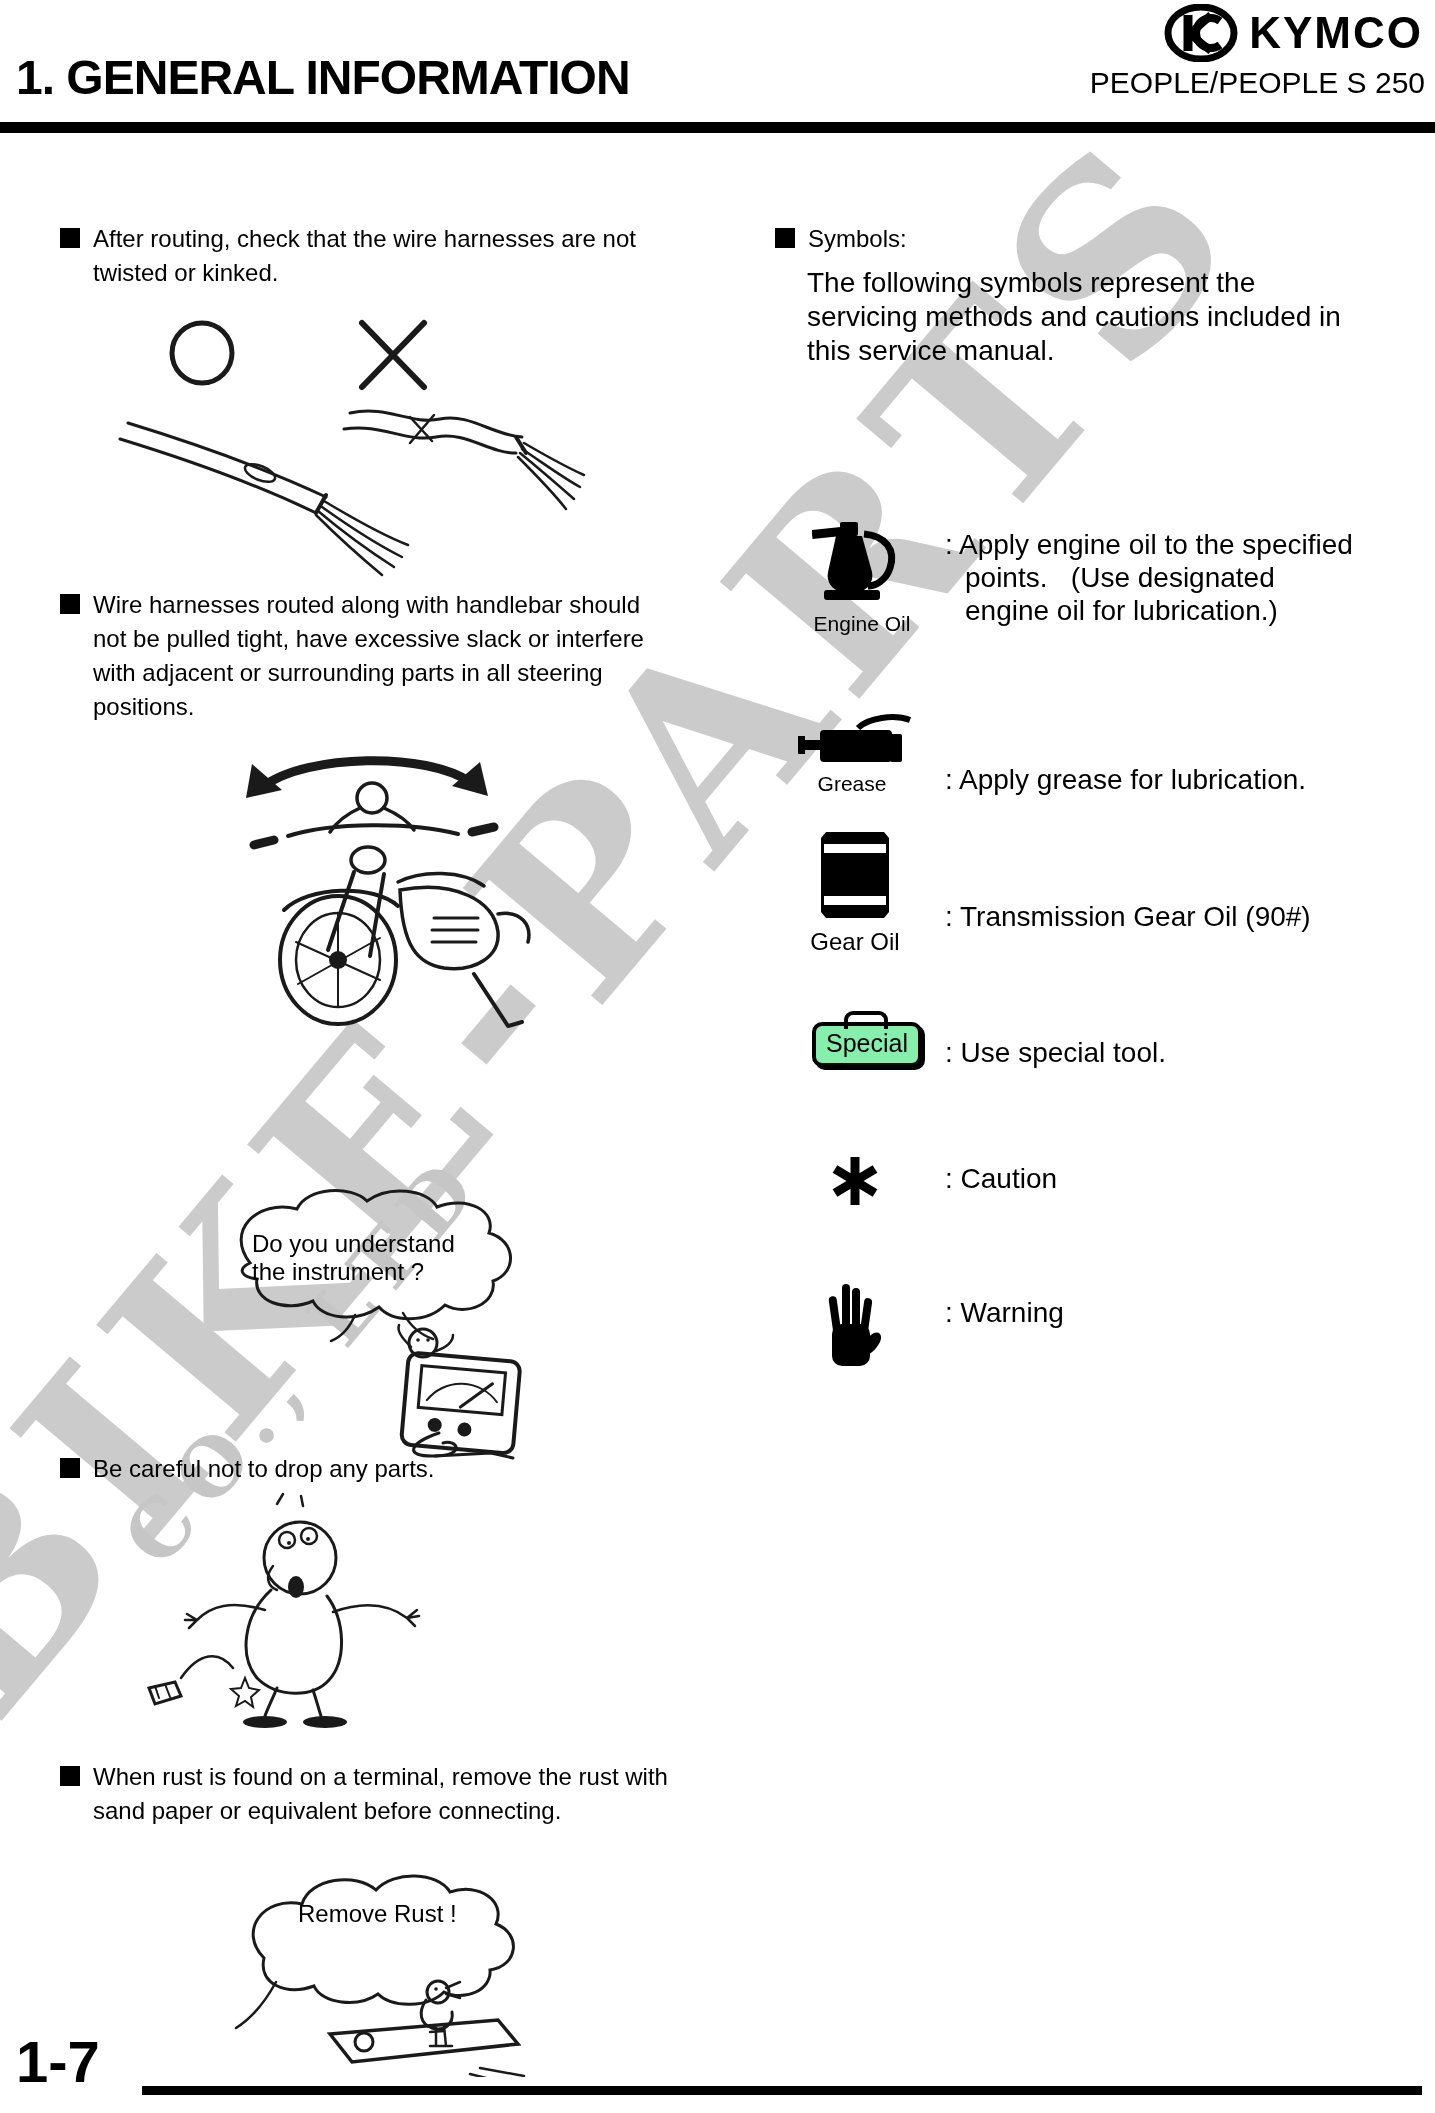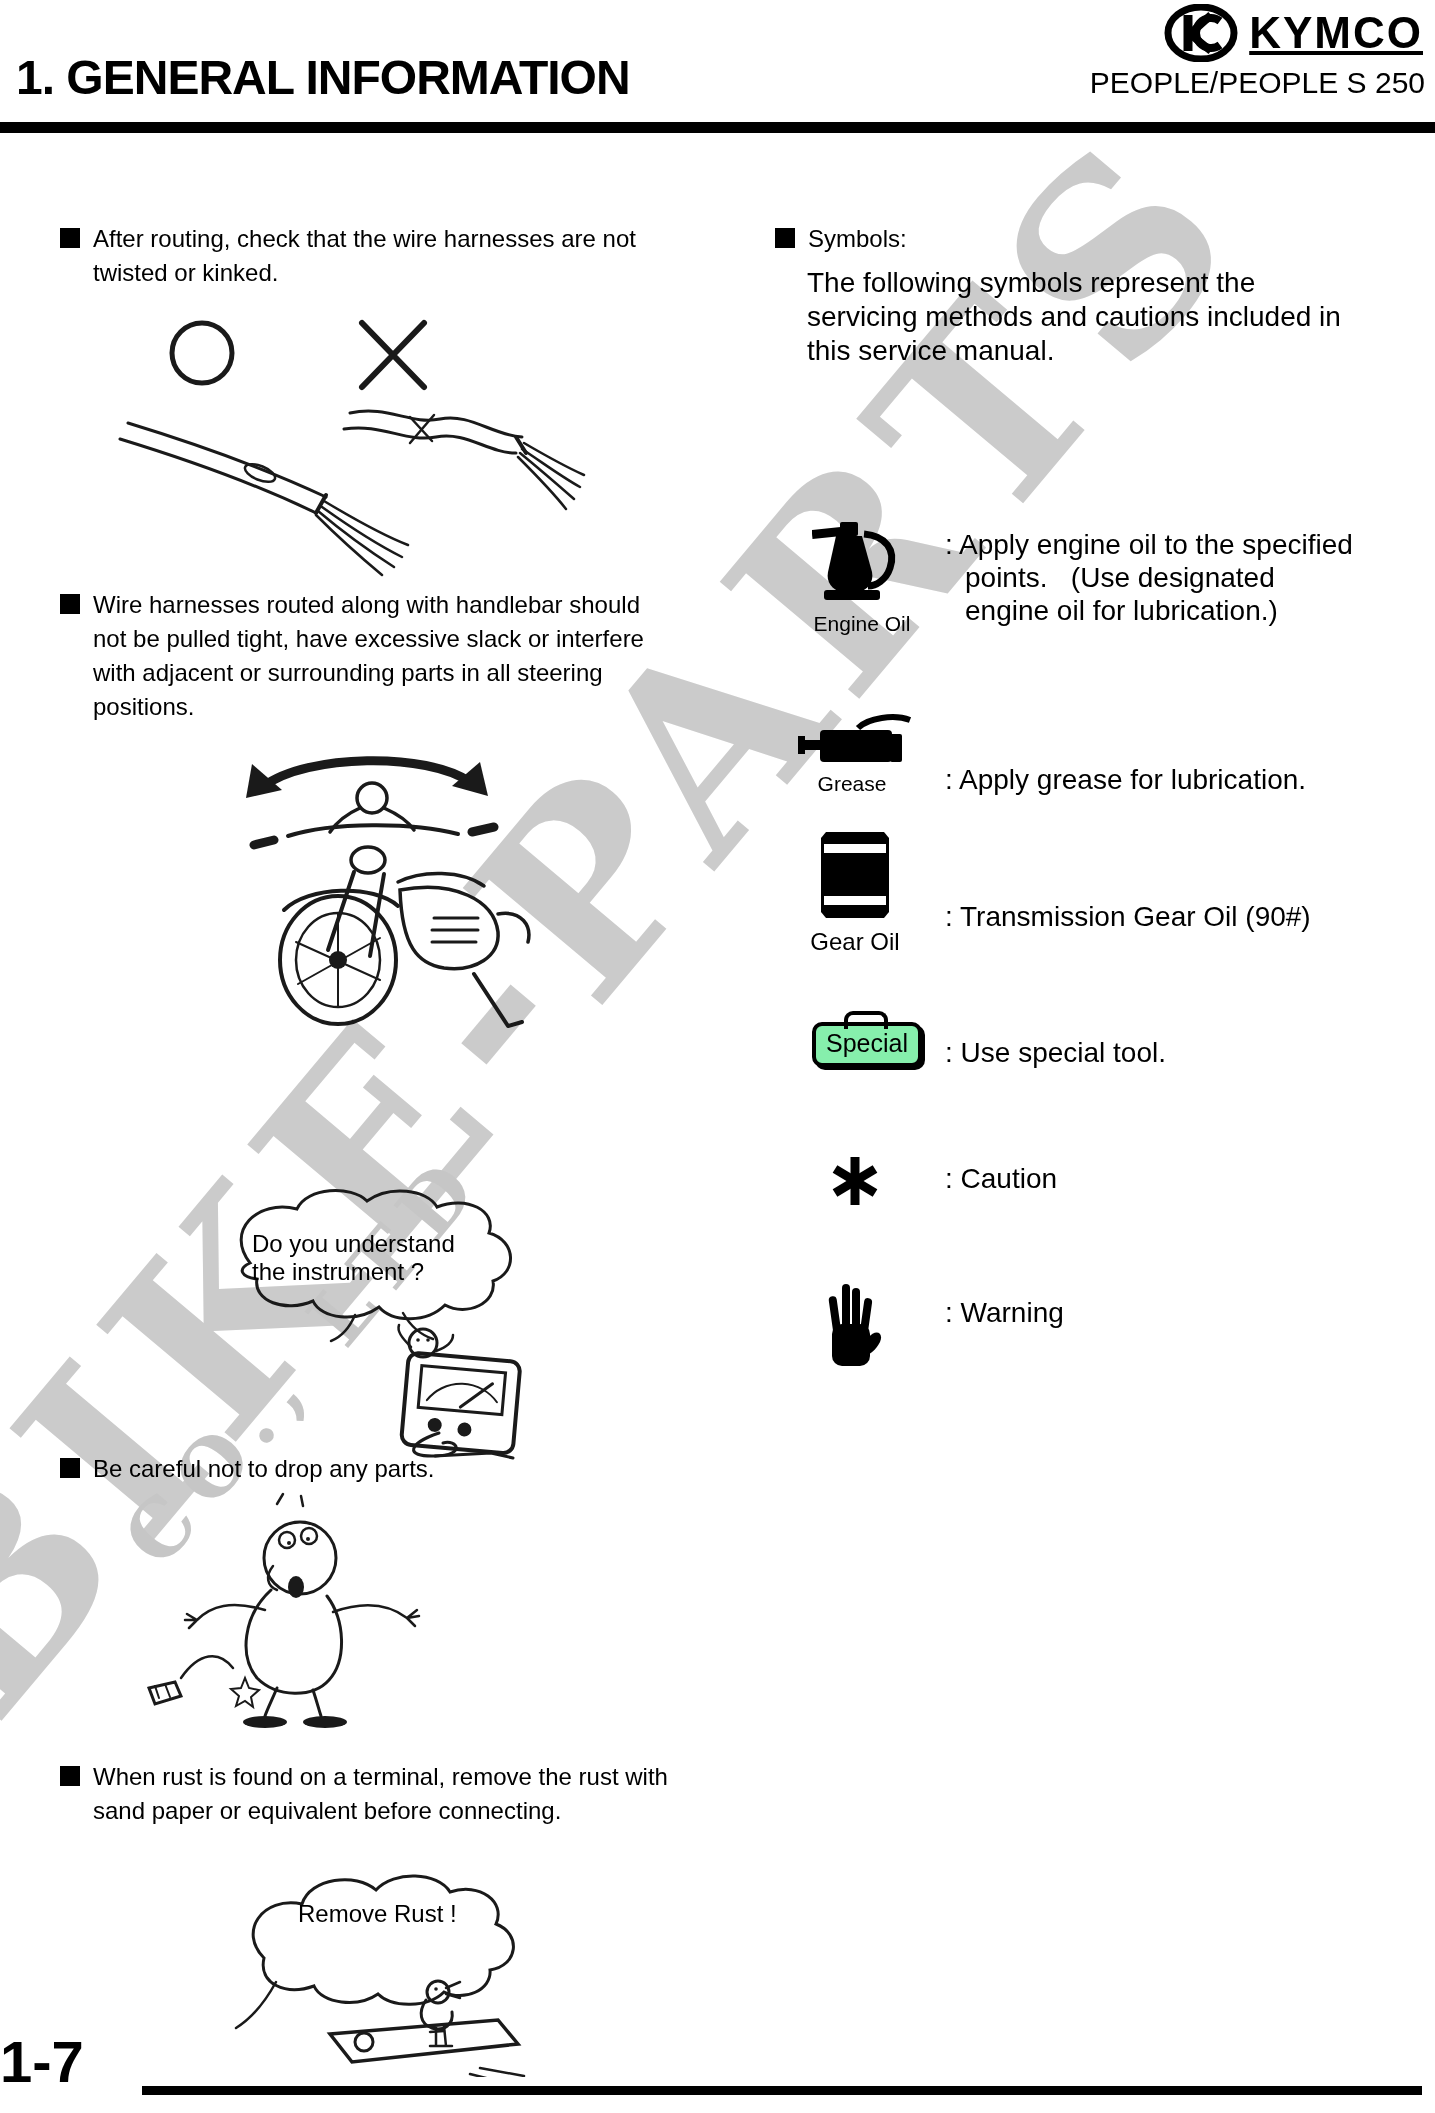--- a/index.html
+++ b/index.html
@@ -8,21 +8,21 @@
   
   .wm-main{position:absolute;left:30px;top:1490px;height:270px;line-height:270px;
     transform-origin:left bottom;transform:rotate(-50deg);
     font-family:"DejaVu Serif", serif;font-weight:bold;font-size:250px;letter-spacing:18px;
     color:#cbcbcb;white-space:nowrap;z-index:0;}
   .wm-sub{position:absolute;left:175px;top:1492px;height:90px;line-height:90px;
     transform-origin:left bottom;transform:rotate(-50deg);
     font-family:"DejaVu Serif", serif;font-weight:bold;font-size:78px;letter-spacing:16px;
     color:#c6c6c6;white-space:nowrap;z-index:0;}
   
-  .brand{position:absolute;top:4px;right:12px;display:flex;align-items:center;gap:10px;z-index:2;text-decoration:underline;}
+  .brand{position:absolute;top:4px;right:12px;display:flex;align-items:center;gap:10px;z-index:2;}
   .brand-text{font-size:44px;font-weight:bold;letter-spacing:2px;}
   .page-title{position:absolute;left:16px;top:50px;margin:0;font-size:48px;font-weight:bold;
     letter-spacing:-1px;z-index:2;white-space:nowrap;}
   .model{position:absolute;right:10px;top:66px;font-size:30px;font-weight:normal;z-index:2;white-space:nowrap;}
   .header-rule{position:absolute;left:0;top:122px;width:1435px;height:11px;background:#000;z-index:2;}
   
   .bullet{position:absolute;left:60px;display:flex;gap:13px;z-index:2;}
   .bullet.right{left:775px;}
   .sq{width:20px;height:20px;background:#000;margin-top:6px;flex:none;}
   .btext{font-size:24px;line-height:34px;}
@@ -35,21 +35,21 @@
   .sym-label{position:absolute;z-index:2;font-size:21px;text-align:center;}
   .sym-label.serif{font-family:Liberation Sans, sans-serif;font-size:24px;text-align:center;}
   .sym-desc{position:absolute;z-index:2;font-size:28px;line-height:33px;
     padding-left:20px;text-indent:-20px;}
   .briefcase{position:absolute;left:812px;top:1022px;z-index:2;border:4px solid #000;
     border-radius:10px;padding:3px 10px 5px;font-size:25px;background:#86efac;
     box-shadow:3px 3px 0 #000;}
   .briefcase::before{content:"";position:absolute;top:-15px;left:28px;width:36px;height:14px;
     border:4px solid #000;border-bottom:none;border-radius:9px 9px 0 0;}
   
-  .page-num{position:absolute;left:0;top:2028px;font-size:58px;font-weight:bold;z-index:2;}
+  .page-num{position:absolute;left:16px;top:2028px;font-size:58px;font-weight:bold;z-index:2;}
   .footer-rule{position:absolute;left:142px;top:2086px;width:1280px;height:9px;background:#000;z-index:2;}
   svg{display:block;}
 </style>
 </head>
 <body>
 
 <div class="page">
 
   <div class="wm-main">BIKE-PARTS</div>
   <div class="wm-sub">CO., LTD</div>

